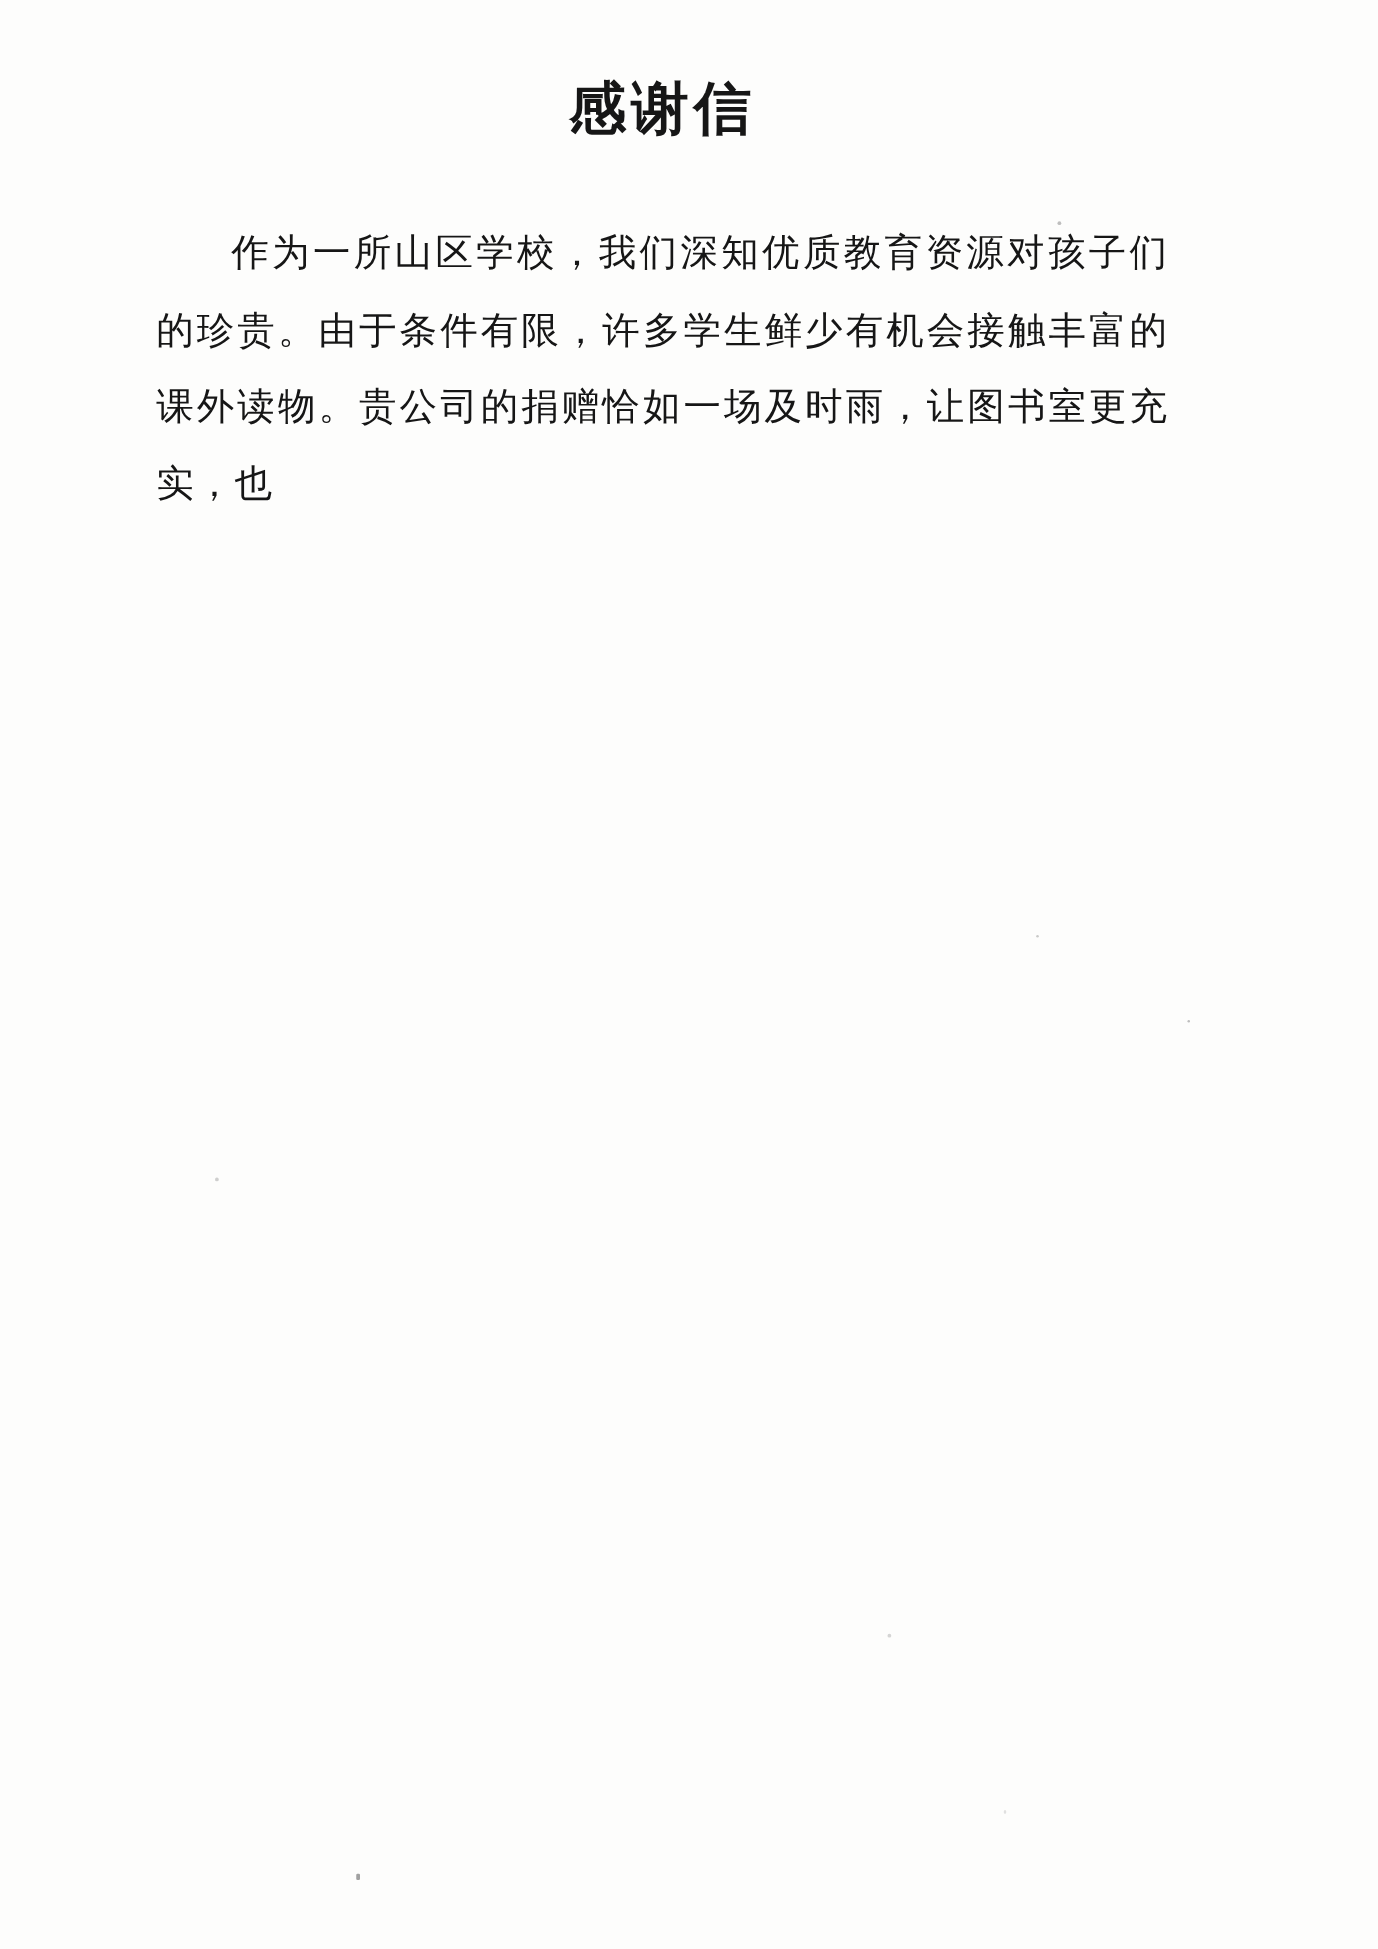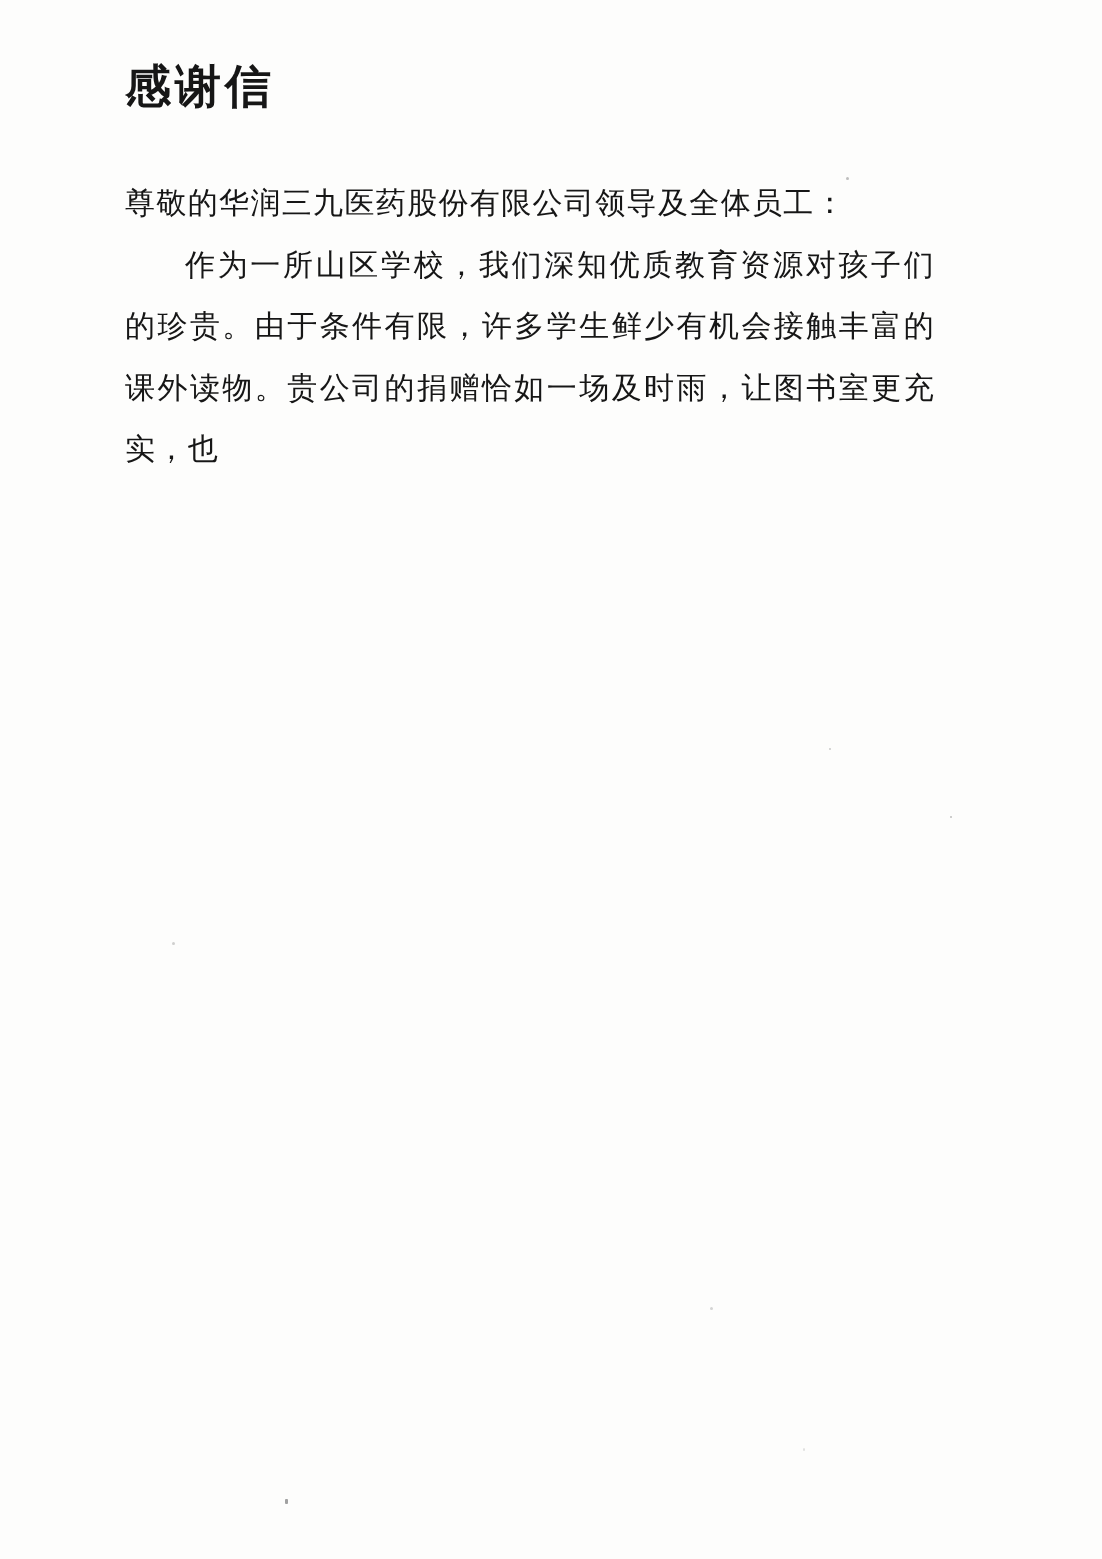--- a/index.html
+++ b/index.html
@@ -15,21 +15,21 @@
     position: relative;
     overflow: hidden;
   }
   .page {
     position: absolute;
     left: 125px;
     top: 58px;
     width: 810px;
   }
   .title {
-    text-align: left;
+    text-align: center;
     font-size: 46px;
     font-weight: bold;
     letter-spacing: 4px;
     line-height: 58px;
     margin: 0 0 56px 0;
   }
   .body-text {
     font-size: 30px;
     line-height: 61.5px;
     letter-spacing: 0.045em;
@@ -64,21 +64,20 @@
   .speck.s6 { left: 803px; top: 1448px; width: 2px; height: 3px; opacity: 0.25; }
   .speck.s7 { left: 829px; top: 748px; width: 2px; height: 2px; opacity: 0.45; }
 </style>
 </head>
 <body>
 
 <div class="page">
   <h1 class="title">感谢信</h1>
 
   <div class="body-text">
-    <p class="salutation">尊敬的华润三九医药股份有限公司领导及全体员工：</p>
     <p class="paragraph">作为一所山区学校，我们深知优质教育资源对孩子们的珍贵。由于条件有限，许多学生鲜少有机会接触丰富的课外读物。贵公司的捐赠恰如一场及时雨，让图书室更充实，也</p>
   </div>
 </div>
 
 <div class="speck s1"></div>
 <div class="speck s2"></div>
 <div class="speck s3"></div>
 <div class="speck s4"></div>
 <div class="speck s5"></div>
 <div class="speck s6"></div>

